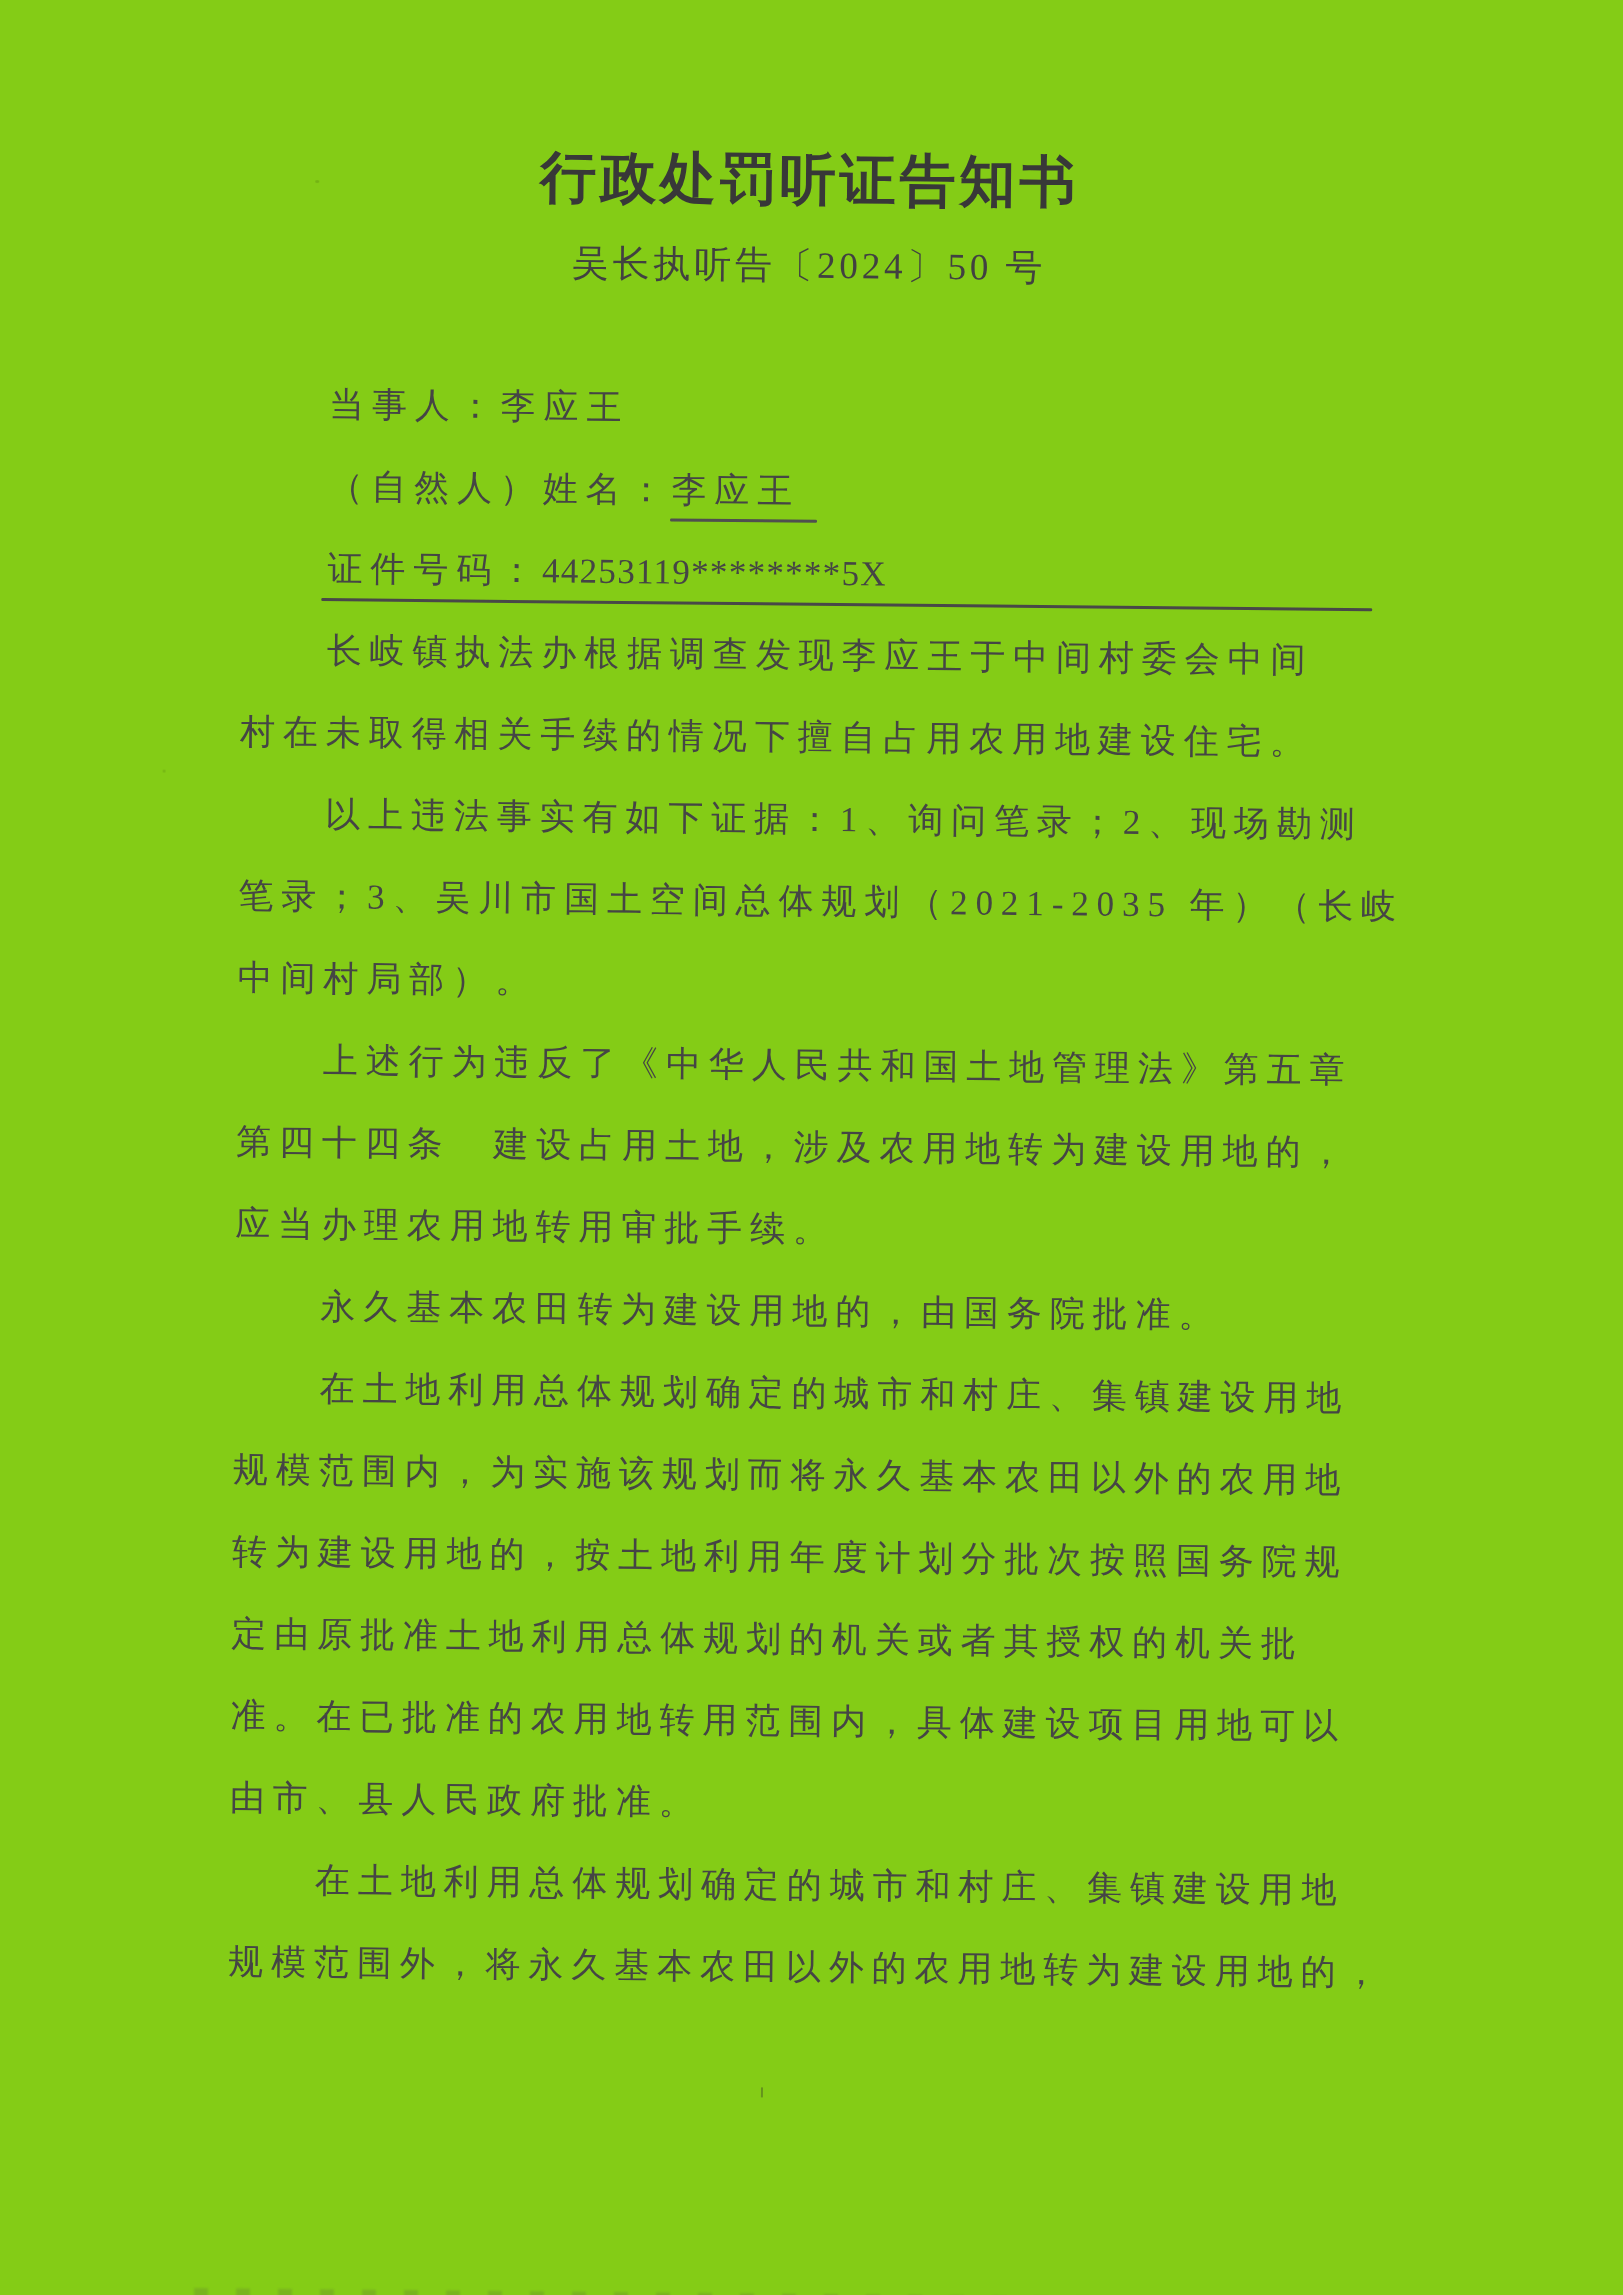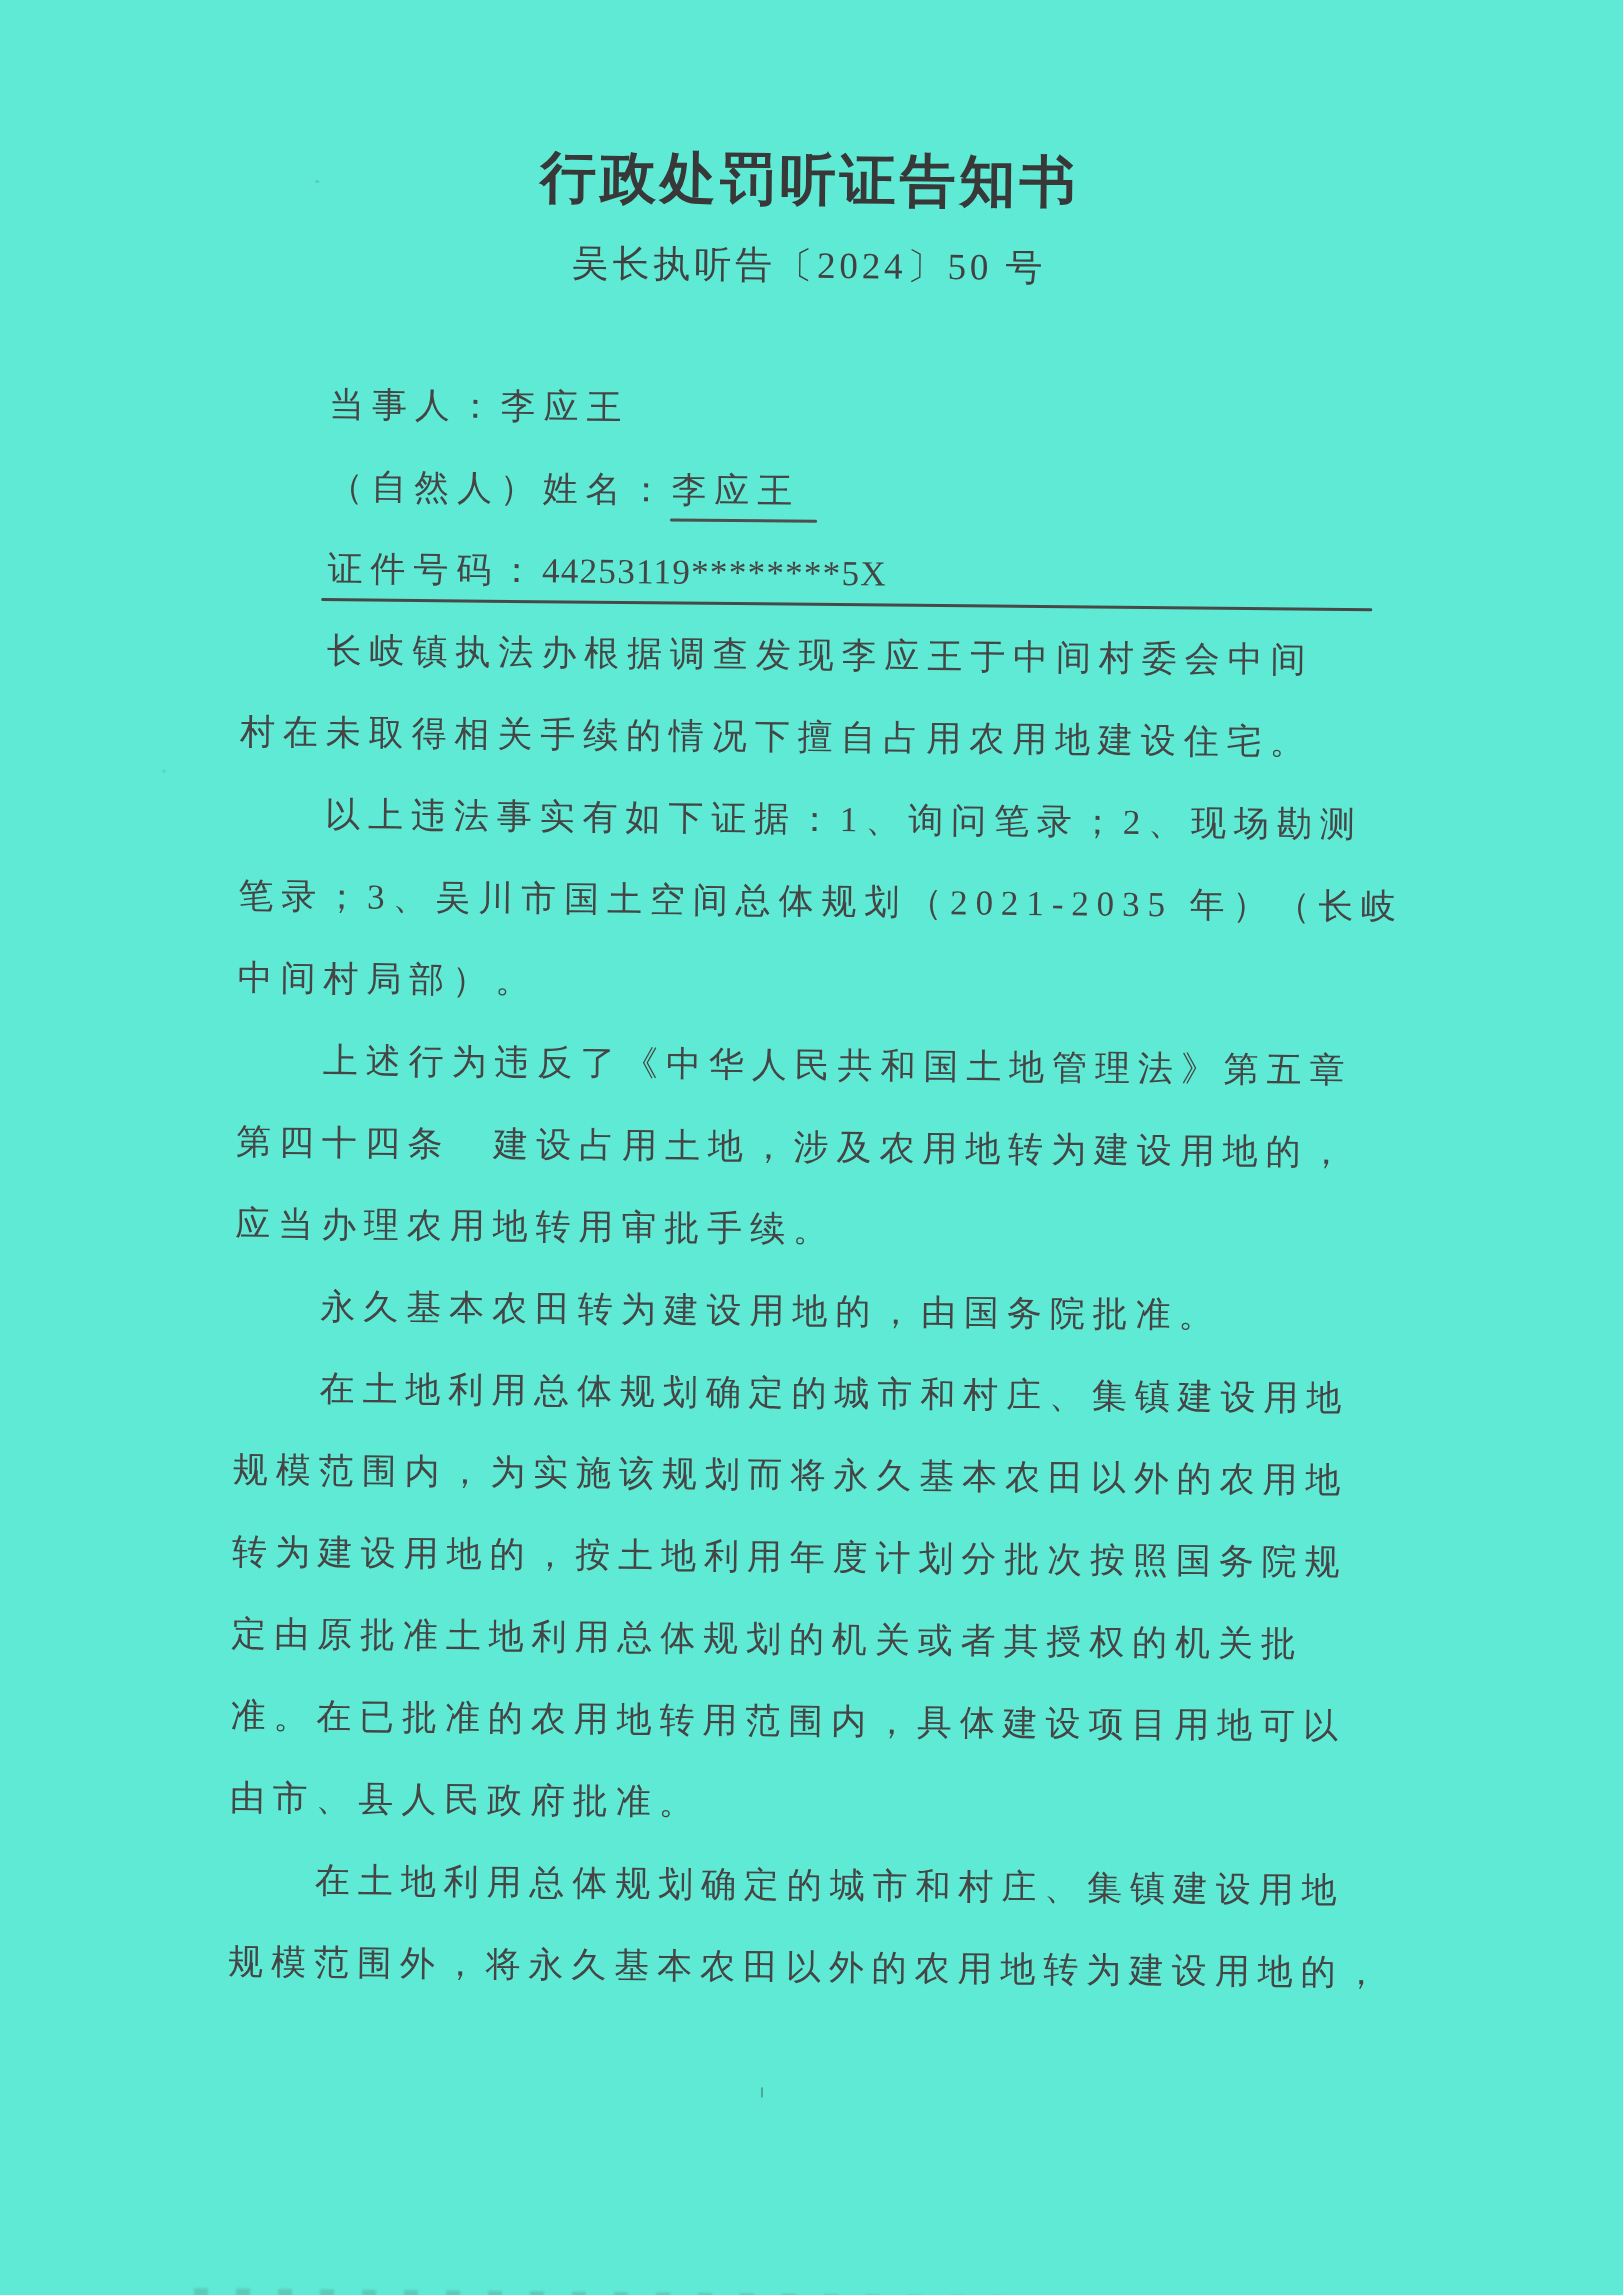--- a/index.html
+++ b/index.html
@@ -1,19 +1,19 @@
 <!DOCTYPE html>
 <html style="font-size:10.5px"><head>
 <meta charset="utf-8">
 <style>
   html,body{margin:0;padding:0;background:#e8e8e8;}
   .page{
     position:relative;
     width:1623px;height:2295px;
-    background:#5eead4;
+    background:#84cc16;
     overflow:hidden;
     font-family:"Liberation Serif","DejaVu Serif",serif;
     color:#454545;
   }
   .sheet{
     position:absolute;left:0;top:0;width:1623px;height:2295px;
     transform:rotate(0.55deg);
     transform-origin:0 0;
   }
   .doc-title{

